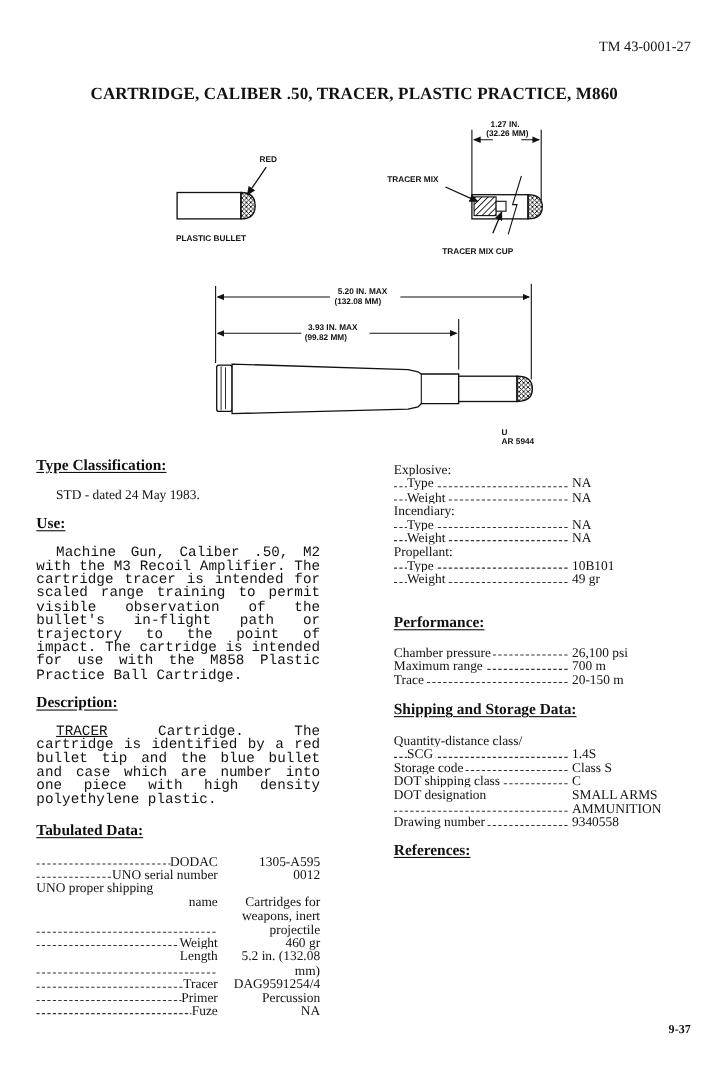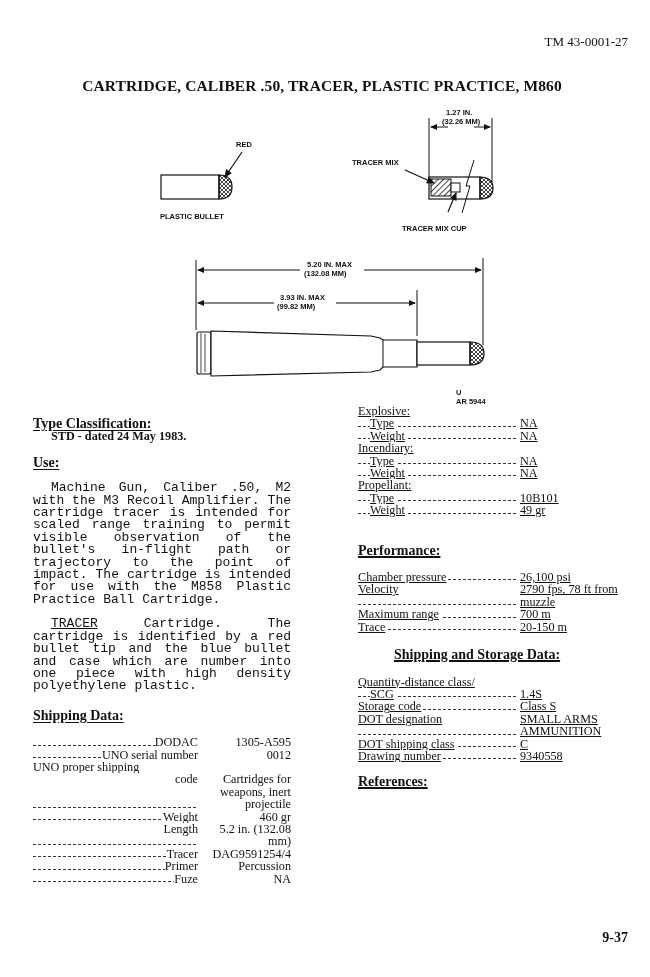--- a/index.html
+++ b/index.html
@@ -3,21 +3,21 @@
 <meta charset="utf-8">
 <style>
   html, body { margin: 0; padding: 0; background: #ffffff; }
   body {
     width: 650px; height: 977px; position: relative; overflow: hidden;
     font-family: "Liberation Serif", "DejaVu Serif", serif; color: #111;
   }
   .abs { position: absolute; }
   .doc-num { top: 34px; right: 22px; font-size: 13px; }
   .title { top: 77px; left: 0; width: 644px; text-align: center; font-size: 15.5px; font-weight: bold; letter-spacing: 0.1px; }
-  .pageno { top: 930px; right: 22px; font-size: 14px; font-weight: bold; }
+  .pageno { top: 930px; right: 22px; font-size: 11px; font-weight: bold; }
   .dlabel { font-family: "Liberation Sans", "DejaVu Sans", sans-serif; font-size: 7.5px; font-weight: bold; fill: #111; }
   .heading { font-size: 14px; font-weight: bold; text-decoration: underline; text-underline-offset: 2px; }
   .para { font-size: 13px; line-height: 12.4px; text-align: justify; text-indent: 18px; margin: 0; font-family: Liberation Mono, monospace; }
   .col { position: absolute; font-size: 12.2px; line-height: 12.4px; }
   .row { display: flex; white-space: nowrap; }
   .row .lbl { width: 167px; overflow: hidden; position: relative; }
   .row .lbl span.t { background: #fff; padding-right: 2px; position: relative; z-index: 1; }
   .row .lbl::after {
     content: ""; position: absolute; left: 0; right: 4px; bottom: 3px;
     border-bottom: 1px dashed #333; z-index: 0;
@@ -96,42 +96,43 @@
 
     <rect x="417" y="342" width="53" height="23" fill="#fff" stroke="#111" stroke-width="1.2"></rect>
     <path d="M470,342 Q484,342 484,353.5 Q484,365 470,365 z" fill="url(#xh)" stroke="#111" stroke-width="1.2"></path>
     <text class="dlabel" x="456" y="395">U</text>
     <text class="dlabel" x="456" y="404">AR 5944</text>
   </g>
 </svg>
 
 <div class="col" style="left:33px; top:418px; width:258px;">
   <div class="heading">Type Classification:</div>
-  <div style="padding-left:18px;font-weight:bold;">STD - dated 24 May 1983.</div>
+  <div style="margin-top:14px; padding-left:18px;">STD - dated 24 May 1983.</div>
 
   <div class="heading" style="margin-top:14px;">Use:</div>
   <p class="para" style="margin-top:13px;">Machine Gun, Caliber .50, M2 with the M3 Recoil Amplifier.  The cartridge tracer is intended for scaled range training to permit visible observation of the bullet's in-flight path or trajectory to the point of impact.  The cartridge is intended for use with the M858 Plastic Practice Ball Cartridge.</p>
 
+  <div class="heading" style="margin-top:14px;">Description:</div>
   <p class="para" style="margin-top:12px;"><span style="text-decoration:underline;">TRACER</span><span> Cartridge.  The cartridge is identified by a red bullet tip and the blue bullet and case which are number into one piece with high density polyethylene plastic.</span></p>
 
-  <div class="heading" style="margin-top:17px;">Shipping Data:</div>
+  <div class="heading" style="margin-top:17px;">Tabulated Data:</div>
   <div style="margin-top:14px;text-align:right;">
     <div class="row">
         <div class="lbl"><span class="t">DODAC</span></div>
         <div class="val">1305-A595</div>
       </div>
     <div class="row">
         <div class="lbl"><span class="t">UNO serial number</span></div>
         <div class="val">0012</div>
       </div>
     <div class="row group">
         <div class="lbl"><span class="t">UNO proper shipping</span></div>
       </div>
     <div class="row indent">
-        <div class="lbl"><span class="t">code</span></div>
+        <div class="lbl"><span class="t">name</span></div>
         <div class="val" style="width:90px;margin-left:16px;">Cartridges for weapons, inert projectile</div>
       </div>
     <div class="row">
         <div class="lbl"><span class="t">Weight</span></div>
         <div class="val">460 gr</div>
       </div>
     <div class="row">
         <div class="lbl"><span class="t">Length</span></div>
         <div class="val">5.2 in. (132.08 mm)</div>
       </div>
@@ -143,21 +144,21 @@
         <div class="lbl"><span class="t">Primer</span></div>
         <div class="val">Percussion</div>
       </div>
     <div class="row">
         <div class="lbl"><span class="t">Fuze</span></div>
         <div class="val">NA</div>
       </div>
   </div>
 </div>
 
-<div class="col rcol" style="left:358px; top:405px; width:262px;text-decoration:underline;">
+<div class="col rcol" style="left:358px; top:421px; width:262px;">
   <div>Explosive:</div>
   <div class="row indent">
       <div class="lbl"><span class="t">Type</span></div>
       <div class="val">NA</div>
     </div>
   <div class="row indent">
       <div class="lbl"><span class="t">Weight</span></div>
       <div class="val">NA</div>
     </div>
   <div>Incendiary:</div>
@@ -179,55 +180,51 @@
       <div class="val">49 gr</div>
     </div>
 
   <div class="heading" style="margin-top:28px;">Performance:</div>
   <div style="margin-top:14px;">
     <div class="row">
         <div class="lbl"><span class="t">Chamber pressure</span></div>
         <div class="val">26,100 psi</div>
       </div>
     <div class="row">
-        <div class="lbl"><span class="t">Velocity</span></div>
-        <div class="val" style="width:95px;">2790 fps, 78 ft from muzzle</div>
-      </div>
-    <div class="row">
         <div class="lbl"><span class="t">Maximum range</span></div>
         <div class="val">700 m</div>
       </div>
     <div class="row">
         <div class="lbl"><span class="t">Trace</span></div>
         <div class="val">20-150 m</div>
       </div>
   </div>
 
-  <div class="heading" style="margin-top:16px;margin-left:36px;">Shipping and Storage Data:</div>
+  <div class="heading" style="margin-top:16px;">Shipping and Storage Data:</div>
   <div style="margin-top:14px;">
     <div class="row group">
         <div class="lbl"><span class="t">Quantity-distance class/</span></div>
       </div>
     <div class="row indent">
         <div class="lbl"><span class="t">SCG</span></div>
         <div class="val">1.4S</div>
       </div>
     <div class="row">
         <div class="lbl"><span class="t">Storage code</span></div>
         <div class="val">Class S</div>
       </div>
     <div class="row">
+        <div class="lbl"><span class="t">DOT shipping class</span></div>
+        <div class="val">C</div>
+      </div>
+    <div class="row">
         <div class="lbl"><span class="t">DOT designation</span></div>
         <div class="val" style="width:95px;">SMALL ARMS AMMUNITION</div>
       </div>
     <div class="row">
-        <div class="lbl"><span class="t">DOT shipping class</span></div>
-        <div class="val">C</div>
-      </div>
-    <div class="row">
         <div class="lbl"><span class="t">Drawing number</span></div>
         <div class="val">9340558</div>
       </div>
   </div>
 
   <div class="heading" style="margin-top:14px;">References:</div>
 </div>
 
 <div class="abs pageno">9-37</div>
 

